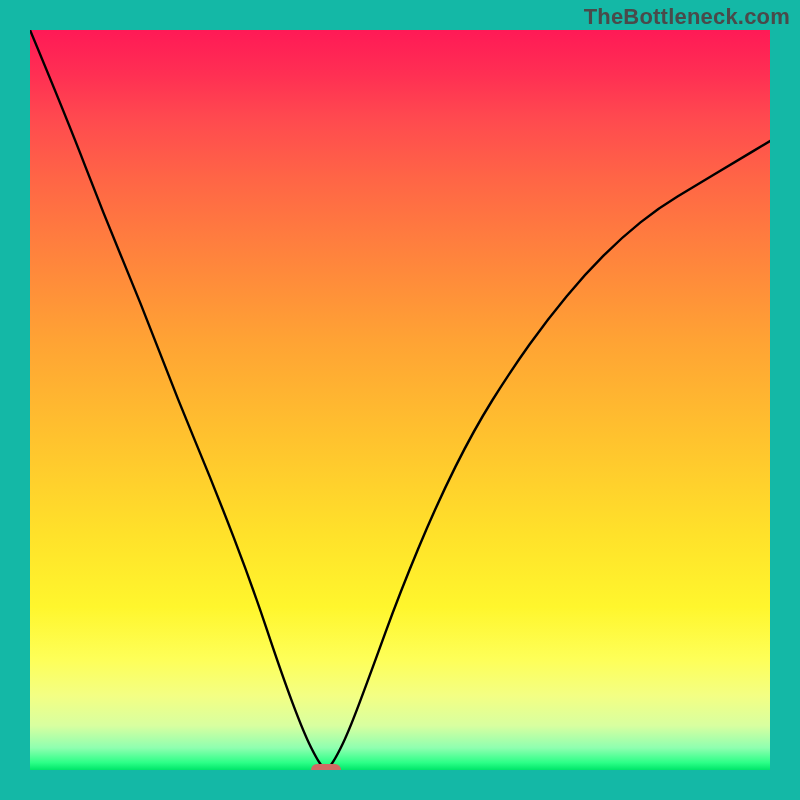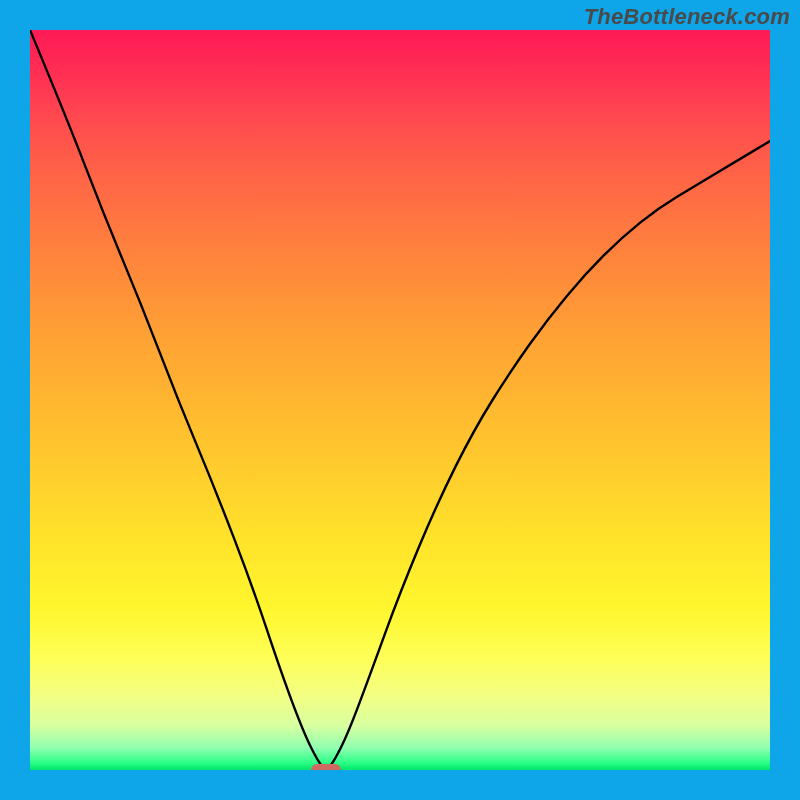--- a/index.html
+++ b/index.html
@@ -7,23 +7,22 @@
     padding: 0;
     width: 800px;
     height: 800px;
     overflow: hidden;
     font-family: Arial, Helvetica, sans-serif;
     background: #000;
   }
   .outer {
     width: 800px;
     height: 800px;
-    background: #0ea5e9;
+    background: #14b8a6;
     position: relative;
-    font-style: italic;
   }
   .watermark {
     position: absolute;
     top: 4px;
     right: 10px;
     color: #4a4a4a;
     font-size: 22px;
     font-weight: 600;
     letter-spacing: 0.2px;
     z-index: 5;

